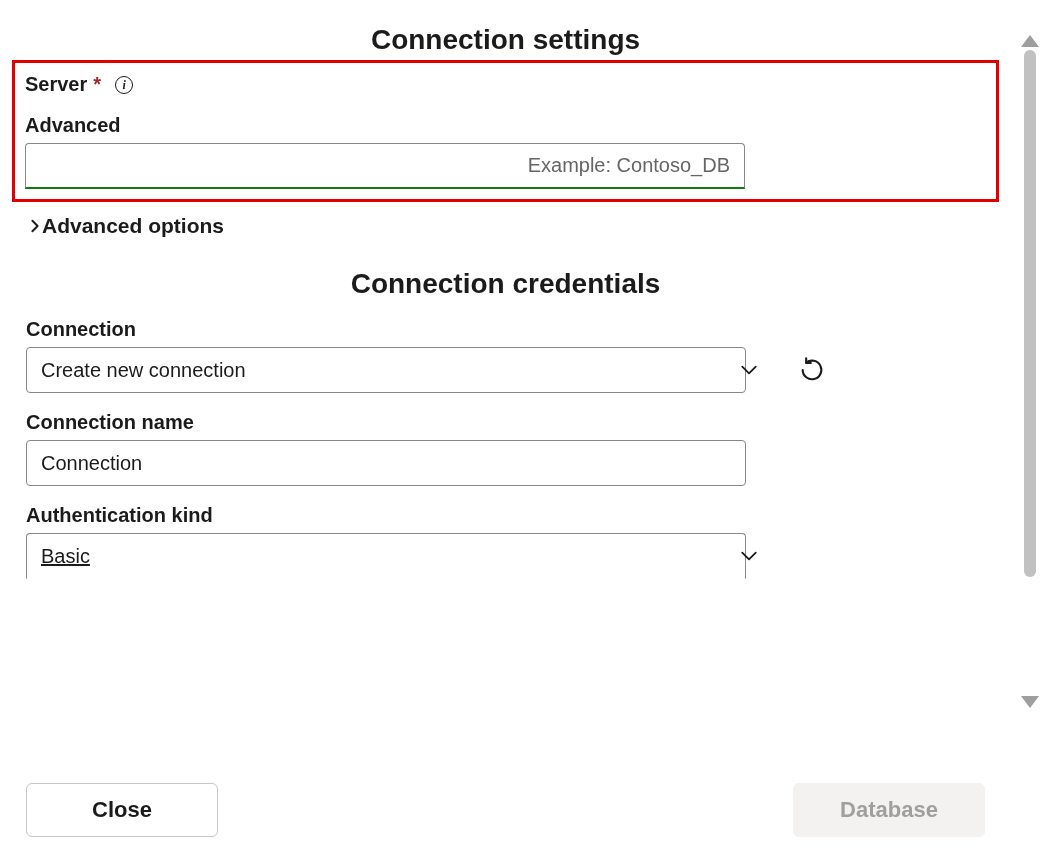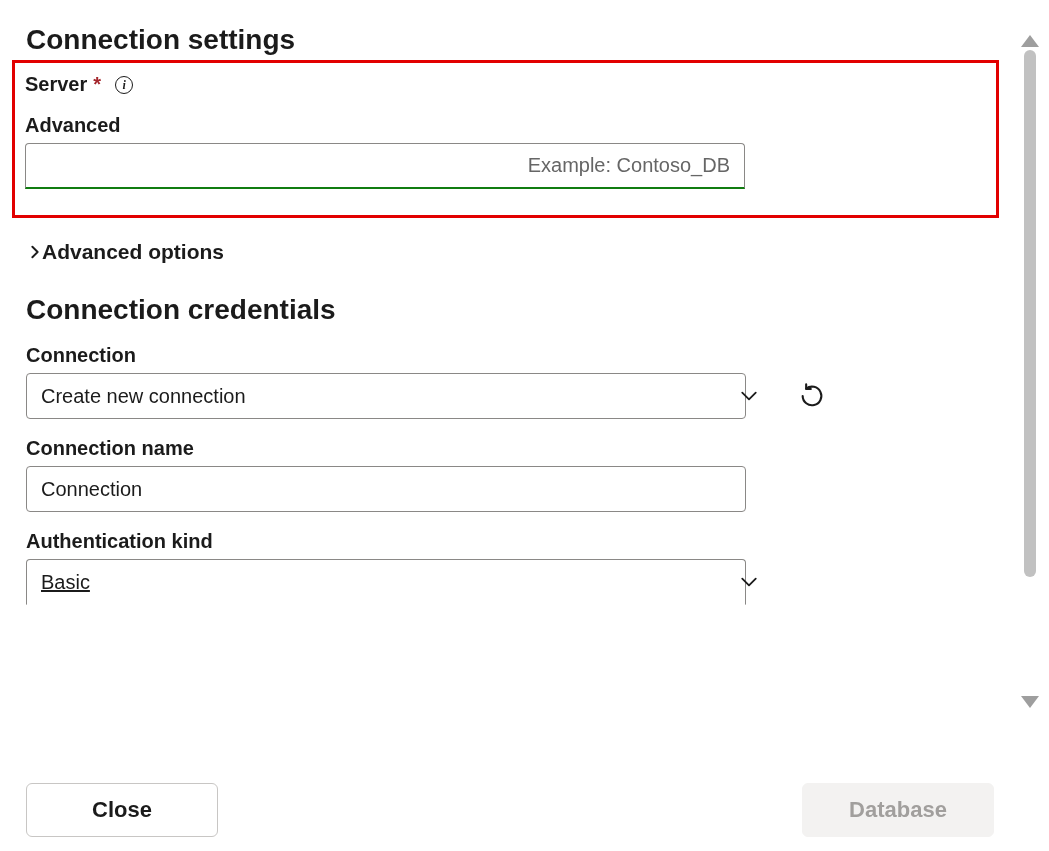--- a/index.html
+++ b/index.html
@@ -31,26 +31,27 @@
     position: absolute;
     inset: 0 38px 0 0;
     padding: 24px 26px 0 26px;
     overflow: hidden;
   }
   h2.section {
     font-size: 28px;
     font-weight: 700;
     margin: 8px 0 18px 0;
     letter-spacing: 0;
+    text-align: center;
   }
   h2.section.first { margin-top: 0; }
   .highlight-box {
     border: 3px solid var(--highlight);
-    padding: 10px 10px 22px 10px;
-    margin: -14px -14px 22px -14px;
+    padding: 10px 10px 6px 10px;
+    margin: -14px -14px 12px -14px;
   }
   .field-group { margin-bottom: 18px; }
   .field-label {
     font-size: 20px;
     font-weight: 600;
     margin-bottom: 6px;
     display: flex;
     align-items: center;
     gap: 6px;
   }
@@ -120,21 +121,21 @@
     font-size: 21px; font-weight: 700;
     margin: 6px 0 30px 2px;
     cursor: pointer;
     user-select: none;
   }
   .adv-row .chev { width: 14px; height: 14px; }
 
   
   .dialog-footer {
     position: absolute;
-    left: 0; right: 29px; bottom: 14px;
+    left: 0; right: 38px; bottom: 14px;
     display: flex;
     justify-content: space-between;
     padding: 0 26px;
   }
   .btn {
     height: 54px;
     min-width: 192px;
     border-radius: 6px;
     font-size: 22px;
     font-weight: 600;

